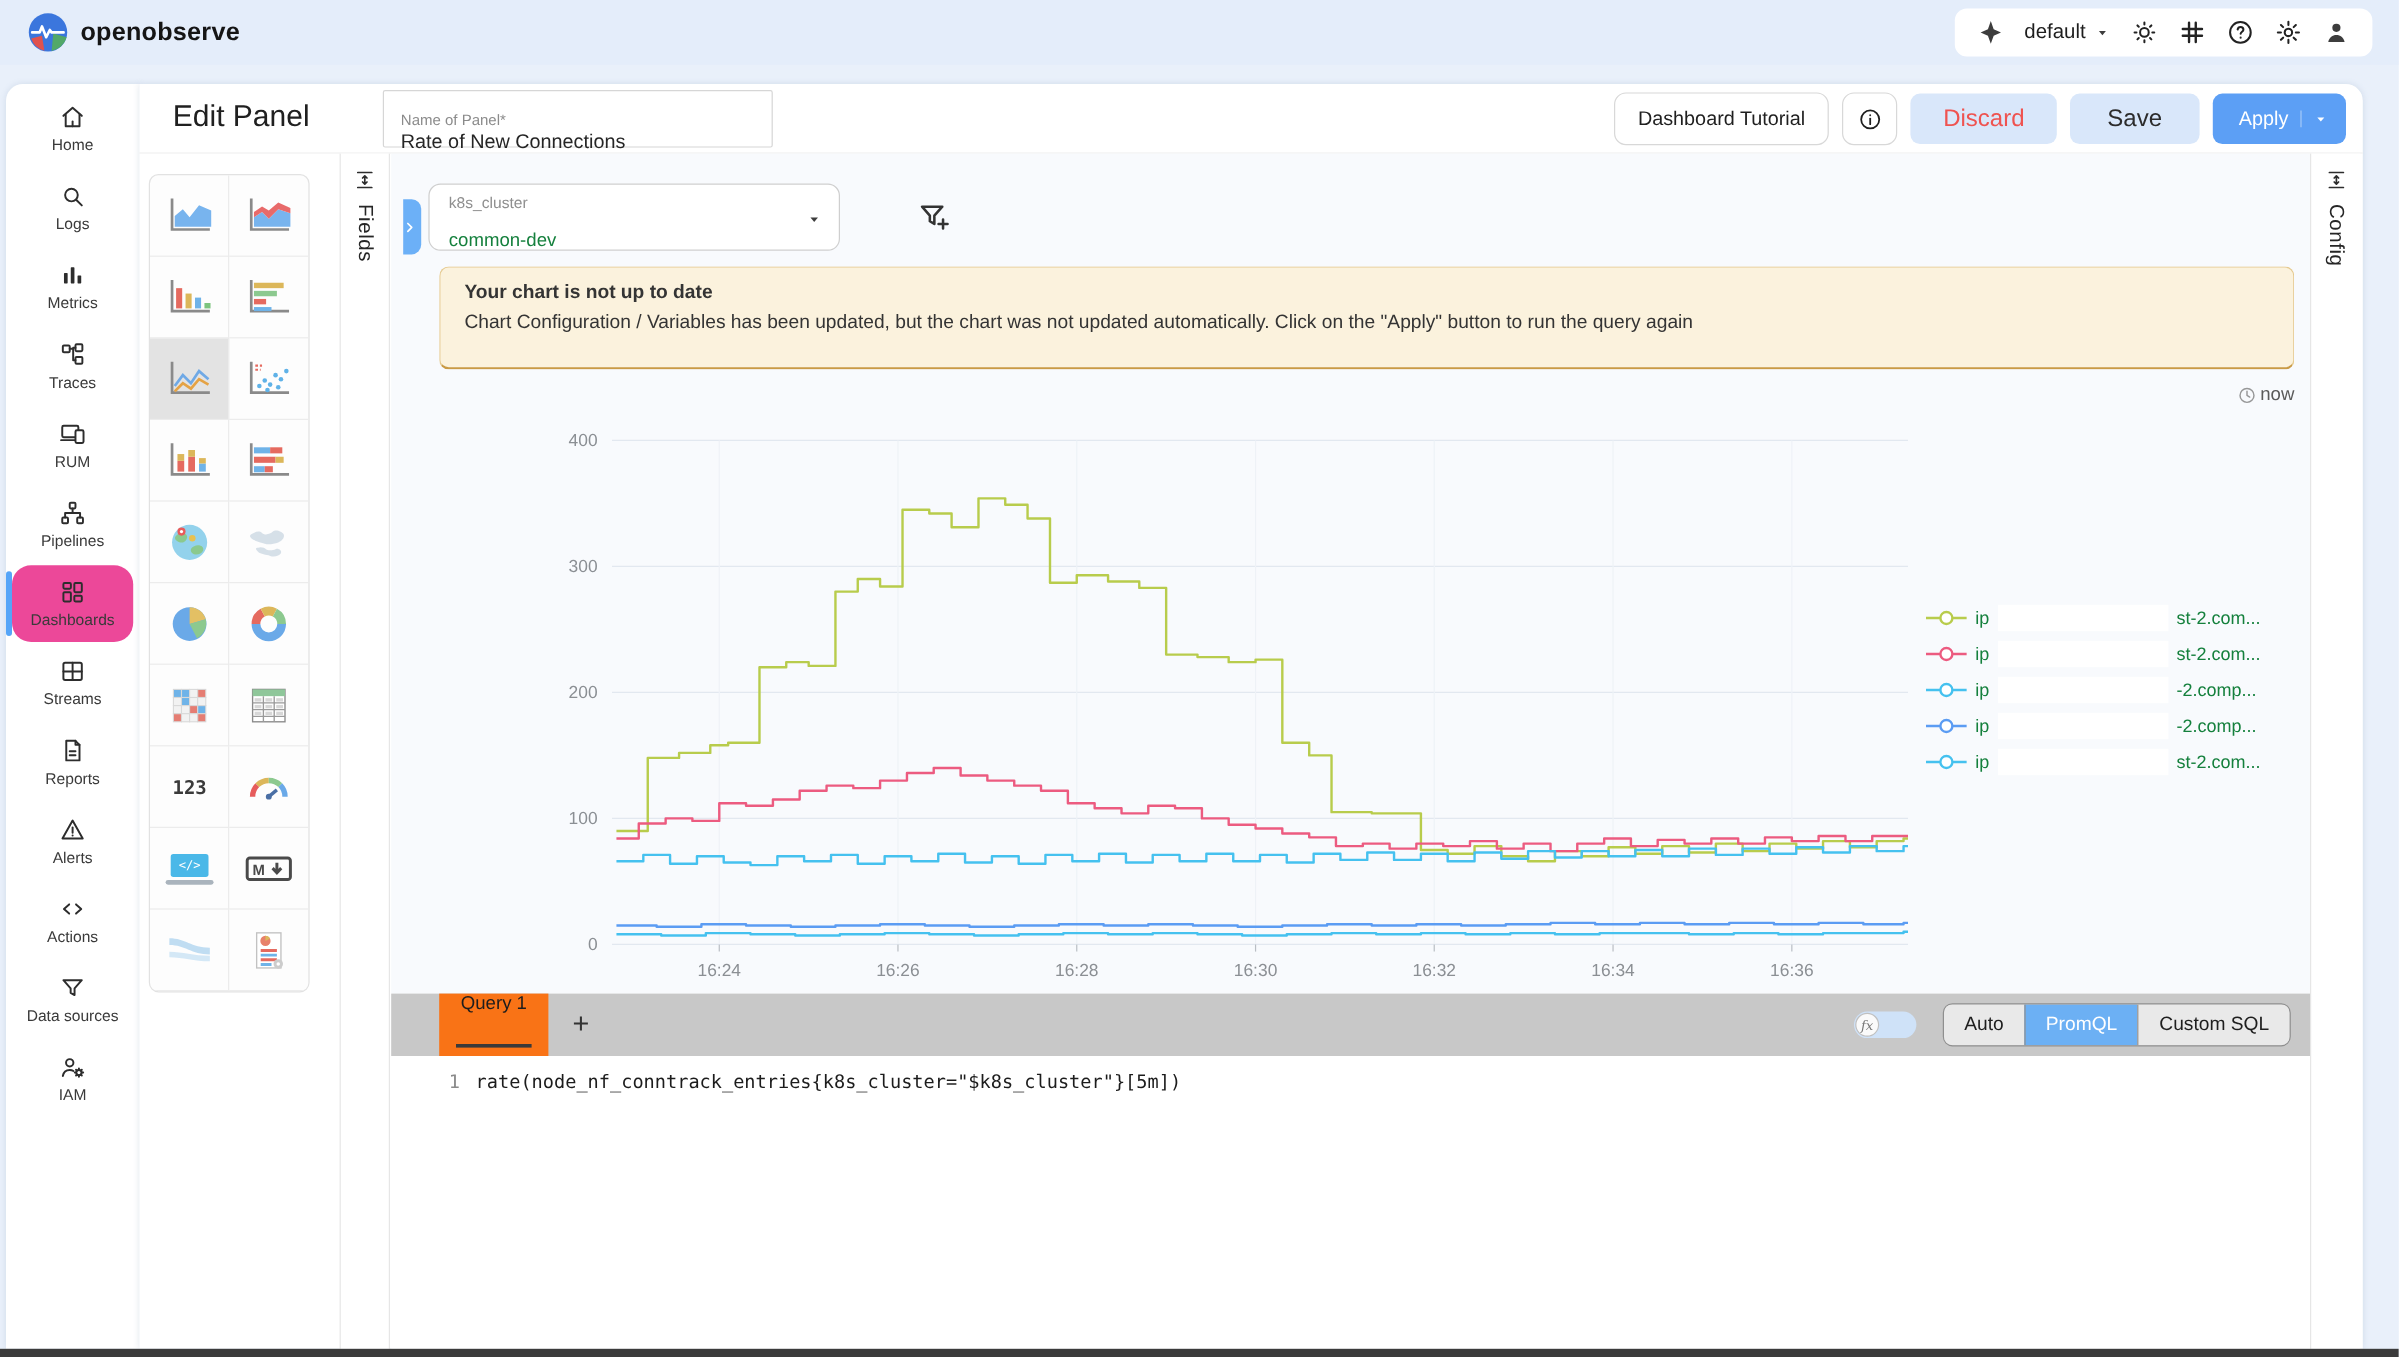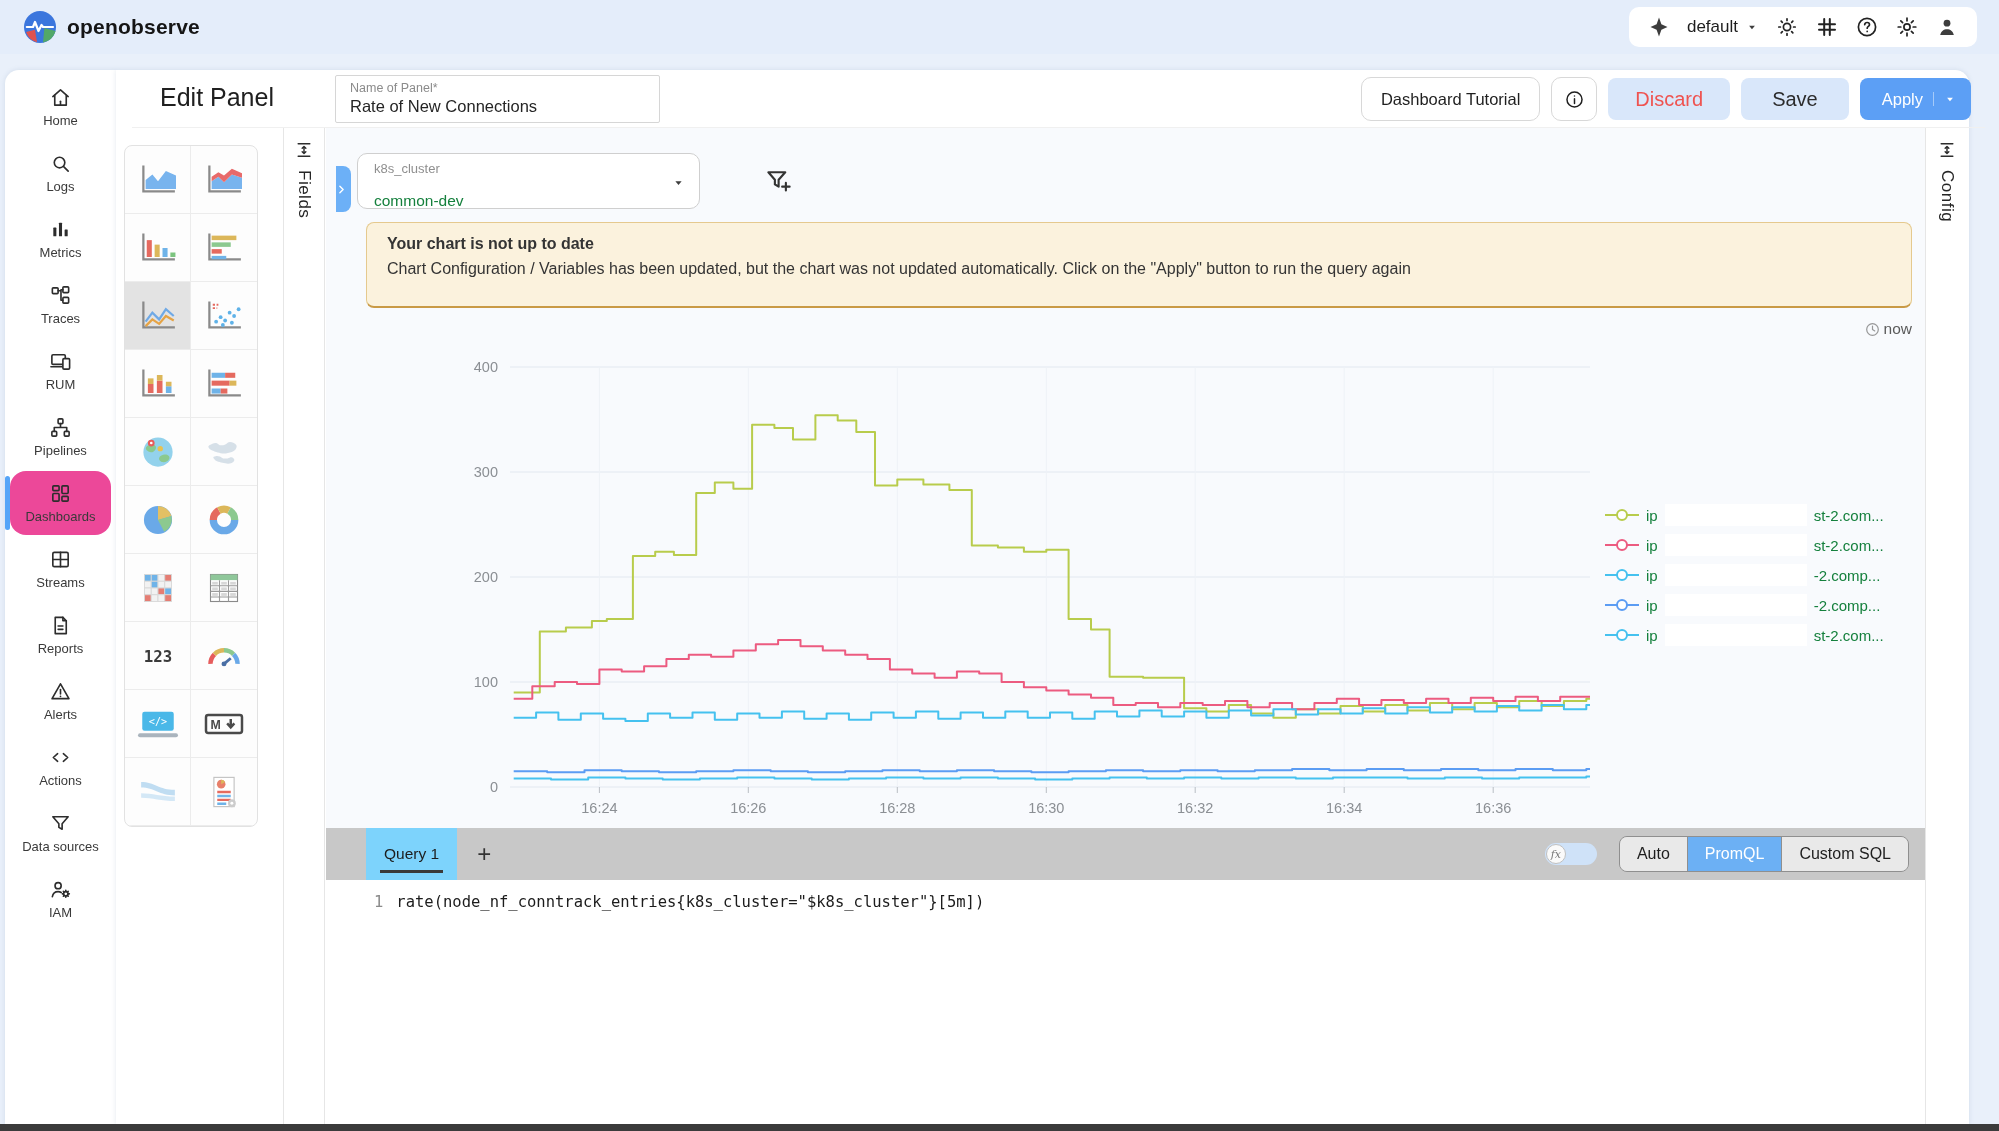--- a/index.html
+++ b/index.html
@@ -30,24 +30,24 @@
   #sidebar-list { display:flex; flex-direction:column; padding-top:4px; }
   .side-item { position:relative; height:64px; margin:1px 5px; display:flex; flex-direction:column;
                align-items:center; justify-content:center; gap:5px; cursor:pointer; border-radius:12px; }
   .side-item .si-icon { width:23px; height:23px; color:#2d2d2d; }
   .side-item .si-label { font-size:13px; color:#3a3a3a; text-align:center; line-height:1.12; }
   .side-item.active { background:#ec4899;border-radius:16px; }
   .side-item.active::before { content:''; position:absolute; left:-5px; top:5px; bottom:5px; width:5px;
                background:#55a5f8; border-radius:3px; }
 
   
-  .panel-header { position:absolute; left:16px; top:0; width:100%; height:58px; border-bottom:1px solid #f0f0f0; }
+  .panel-header { position:absolute; left:0; top:0; width:100%; height:58px; border-bottom:1px solid #f0f0f0; }
   .page-title { position:absolute; left:28px; top:13px; font-size:25px; font-weight:500; color:#202020; }
   .name-input { position:absolute; left:203px; top:5px; width:325px; height:48px; border:1px solid #d6d6d6;
-                border-radius:2px; padding:5px 14px; cursor:text; background:#fff; }
+                border-radius:2px; padding:17px 14px; cursor:text; background:#fff; }
   .ni-label { font-size:12.5px; color:#8b8b8b; }
   .ni-value { font-size:16.5px; color:#252525; margin-top:2px; }
   .header-actions { position:absolute; right:14px; top:7px; height:44px; display:flex; align-items:center; gap:11px;margin-left:38px; }
   .btn { border:none; cursor:pointer; font-family:inherit; display:flex; align-items:center; justify-content:center; }
   .btn.outline { background:#fff; border:1px solid #d8d8d8; border-radius:10px; height:44px; padding:0 19px;
                  font-size:16.5px; font-weight:500; color:#1f1f1f; gap:9px; }
   .btn.icon-only { width:46px; padding:0; }
   .bicon { width:21px; height:21px; }
   .btn.flat { border-radius:8px; height:42px; font-size:20px; font-weight:500; background:#d9e7fa; }
   .btn.discard { color:#ef5350; padding:0 27px; }
@@ -102,22 +102,22 @@
   .now-clock { width:17px; height:17px; opacity:.75; color:#777; }
   .chart-svg { position:absolute; left:304px; top:285px; width:1190px; height:470px; }
   .legend { position:absolute; left:1489px; top:430px; width:318px; }
   .lg-row { display:flex; align-items:center; height:30px; gap:7px; font-size:15px; color:#15803d; cursor:pointer; }
   .lg-redact { width:142px; height:22px; background:#fff; }
   .lg-prefix, .lg-suffix { white-space:nowrap; }
 
   
   .query-bar { position:absolute; left:210px; top:758px; width:1599px; height:52px; background:#c8c8c8;
                display:flex; align-items:center; padding:0 16px; }
-  .qtab { position:relative; height:52px; margin-left:24px; padding:0 18px; background:#7dd3fc;
-          display:flex; align-items:center; font-size:15.5px; color:#1d1d1d; cursor:pointer; }
+  .qtab { position:relative; height:52px; margin-left:24px; padding:0 18px; background:#f97316;
+          display:flex; align-items:flex-start; font-size:15.5px; color:#1d1d1d; cursor:pointer; }
   .qtab.active::after { content:''; position:absolute; left:14px; right:14px; bottom:7px; height:3px; background:#3a3a3a; }
   .qadd { margin-left:20px; background:none; border:none; font-size:24px; color:#333; cursor:pointer;
           line-height:1; font-family:inherit; }
   .qspacer { flex:1; }
   .fx-toggle { position:relative; width:52px; height:22px; background:#cfe2f8; border-radius:11px;
                margin-right:22px; cursor:pointer; }
   .fx-knob { position:absolute; left:1px; top:1px; width:20px; height:20px; border-radius:50%;
              background:#fafafa; border:1px solid #c0c0c0; display:flex; align-items:center; justify-content:center;
              font-family:"DejaVu Serif",serif; font-style:italic; font-size:11px; color:#777; }
   .seg-group { display:flex; border:1px solid #8f8f8f; border-radius:8px; overflow:hidden; }

